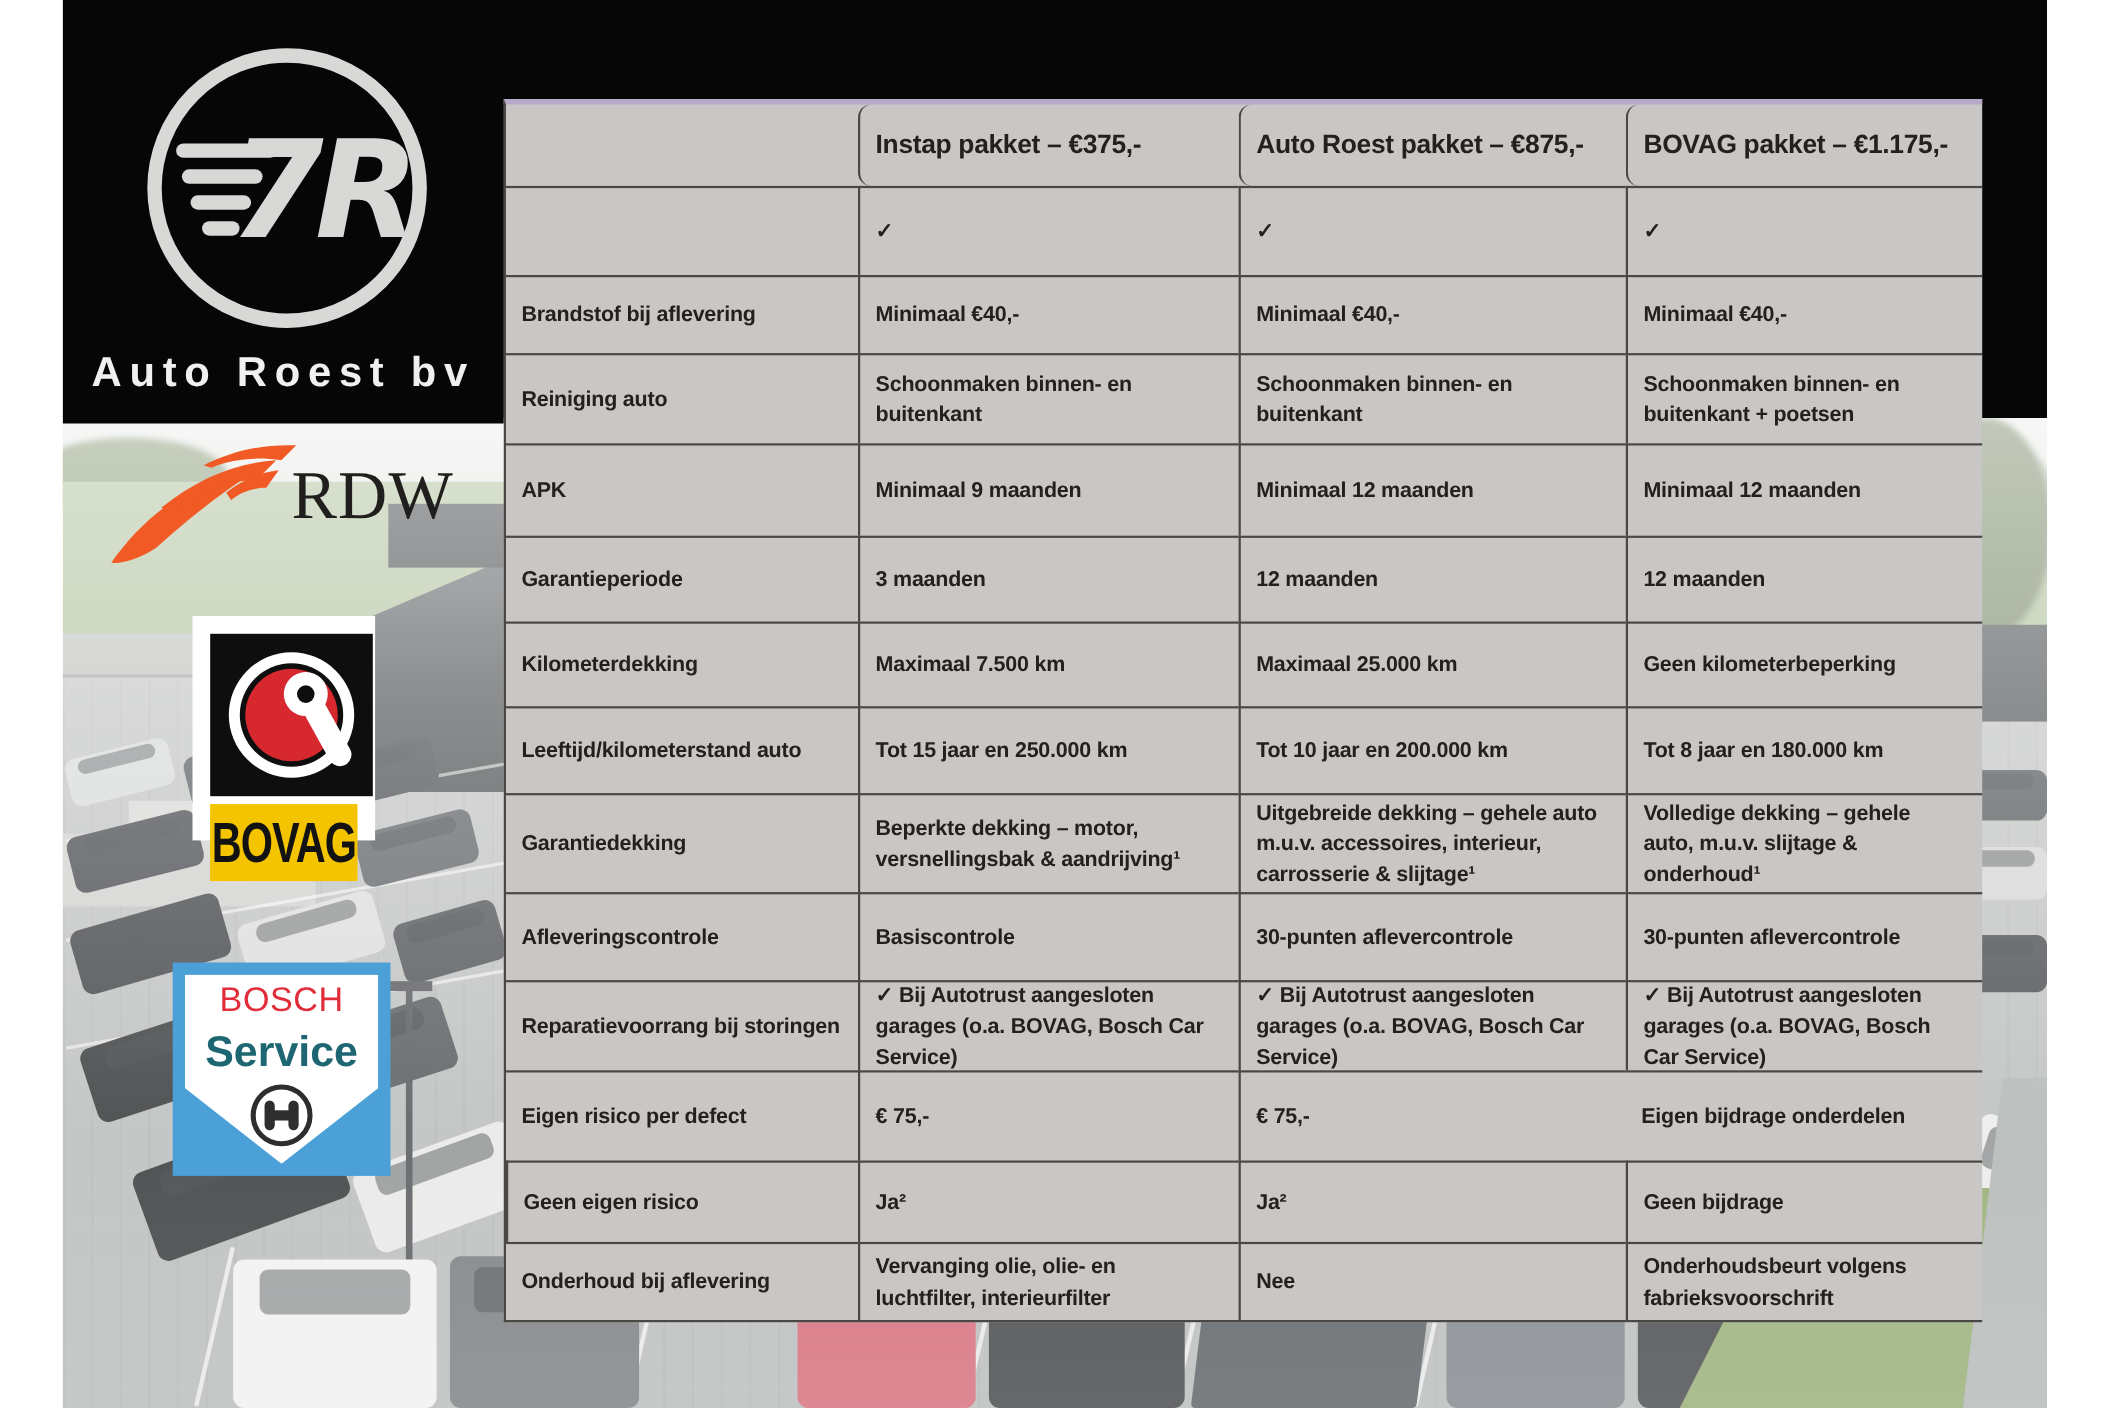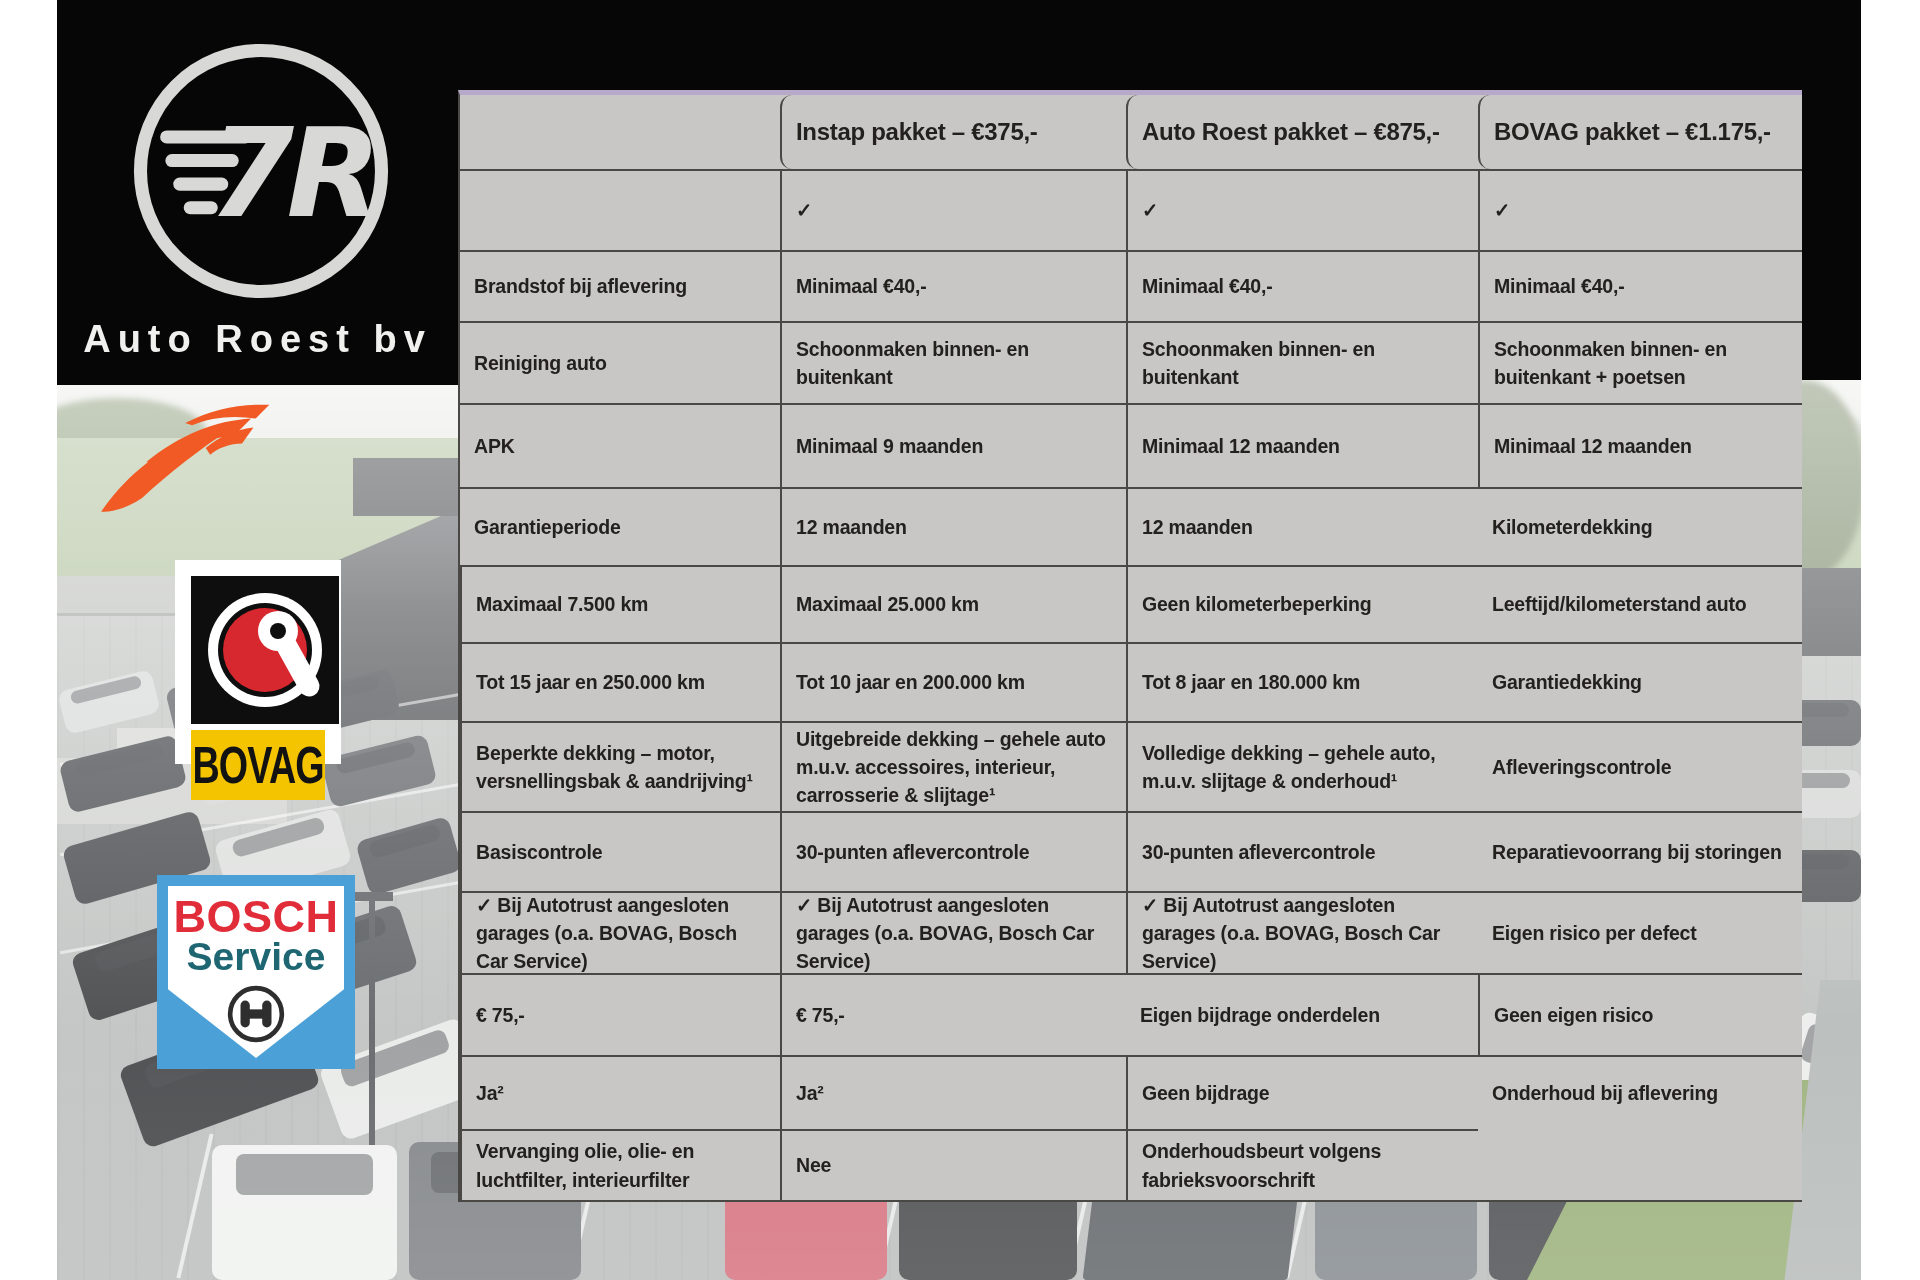--- a/index.html
+++ b/index.html
@@ -71,21 +71,21 @@
                  display:flex;align-items:center;justify-content:center;}
   .bovag .yellow div{font-size:46px;font-weight:bold;color:#121212;
                      transform:scale(0.82,1.12);letter-spacing:-1px;}
 
   
   .bosch{position:absolute;left:157px;top:875px;width:198px;height:194px;
          background:var(--bosch_blue,#4ba0d8);z-index:25;}
   .bosch .shield{position:absolute;left:11px;top:11px;width:176px;height:172px;background:#ffffff;
                  clip-path:polygon(0 0,100% 0,100% 60%,50% 100%,0 60%);}
   .bosch .t1{position:absolute;left:0;top:16px;width:100%;text-align:center;
-             font-size:45px;font-weight:bold;color:var(--bosch_red,#e12d39);letter-spacing:0.5px;}
+             font-size:31px;font-weight:normal;color:var(--bosch_red,#e12d39);letter-spacing:0.5px;}
   .bosch .t2{position:absolute;left:0;top:60px;width:100%;text-align:center;
              font-size:39px;font-weight:bold;color:var(--bosch_service_teal,#1d6672);}
   .bosch svg{position:absolute;left:68px;top:108px;}
 
   .monogram{position:absolute;left:130px;top:40px;z-index:25;}
 </style>
 </head>
 <body>
 
 <div class="photo">
@@ -165,20 +165,21 @@
 </svg>
 <div class="dealer-name">Auto Roest bv</div>
 
 <div class="rdw">
   <svg width="185" height="125" viewBox="0 0 160 110">
     <path fill="var(--rdw_orange,#f15a24)" d="M4,100 C28,66 58,42 98,30 L120,26 C92,44 64,66 40,88 C28,96 14,101 4,100 Z"></path>
     <path fill="var(--rdw_orange,#f15a24)" d="M44,56 C74,32 104,20 136,18 L120,34 C96,34 72,44 54,60 Z"></path>
     <path fill="var(--rdw_orange,#f15a24)" d="M78,22 C102,10 126,5 152,6 L140,18 C120,15 100,17 84,24 Z"></path>
     <path fill="var(--rdw_orange,#f15a24)" d="M96,44 C108,34 122,28 138,26 L128,40 C118,40 106,44 100,50 Z"></path>
   </svg>
+  <div class="txt">RDW</div>
 </div>
 
 <div class="bovag">
   <svg width="148" height="148" viewBox="0 0 148 148">
     <rect x="0" y="0" width="148" height="148" fill="#0e0e0e"></rect>
     <circle cx="74" cy="74" r="57" fill="#ffffff"></circle>
     <circle cx="74" cy="74" r="47" fill="#0e0e0e"></circle>
     <circle cx="74" cy="74" r="42" fill="var(--bovag_red,#d7282f)"></circle>
     <path d="M88,56 L118,110" stroke="#ffffff" stroke-width="21" stroke-linecap="round"></path>
     <circle cx="87" cy="55" r="20" fill="#ffffff"></circle>
@@ -264,20 +265,23 @@
       <span>Minimaal 12 maanden</span>
     </div>
   <div class="cell col">
       <span>Minimaal 12 maanden</span>
     </div>
 
   <div class="cell lab">
       <span>Garantieperiode</span>
     </div>
   <div class="cell col">
+      <span>3 maanden</span>
+    </div>
+  <div class="cell col">
       <span>12 maanden</span>
     </div>
   <div class="cell col">
       <span>12 maanden</span>
     </div>
 
   <div class="cell lab">
       <span>Kilometerdekking</span>
     </div>
   <div class="cell col">

